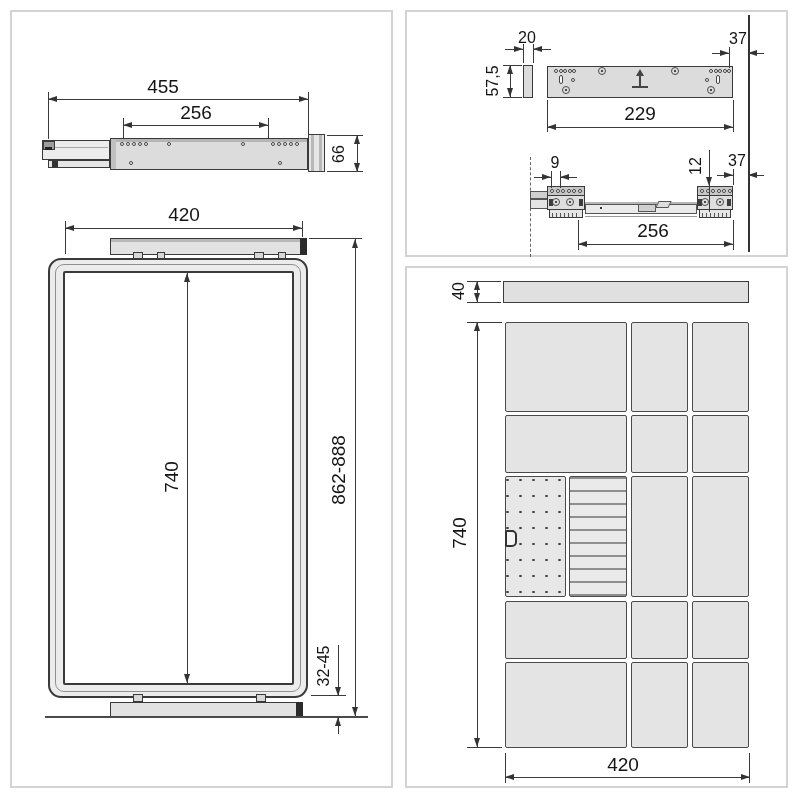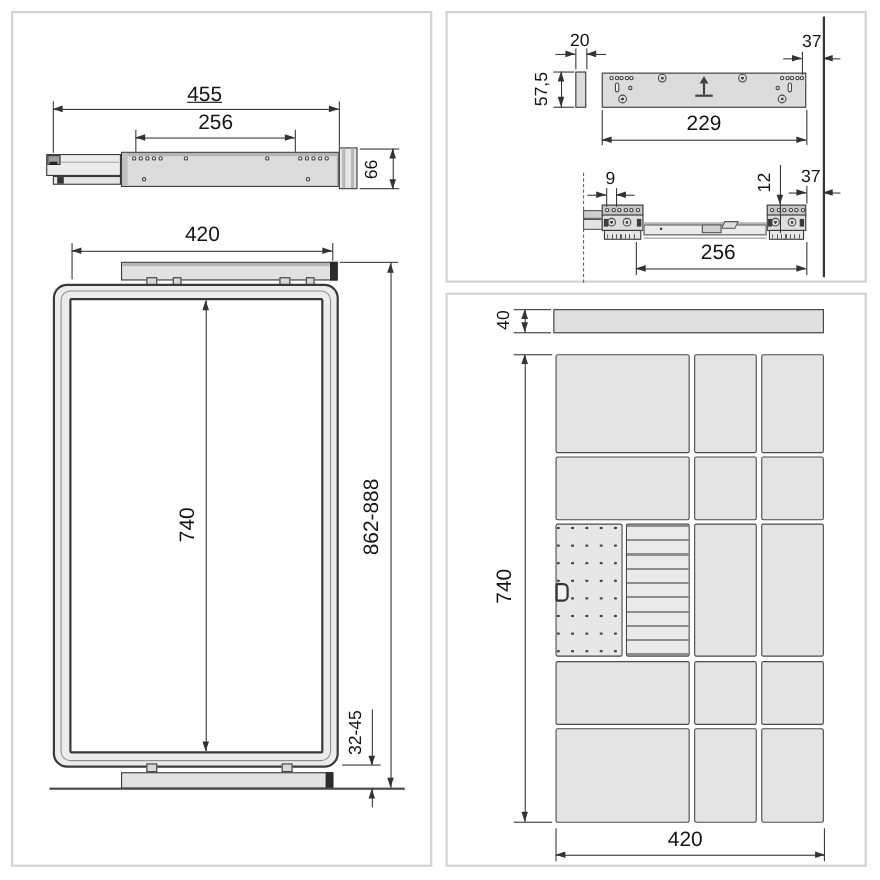--- a/index.html
+++ b/index.html
@@ -34,21 +34,21 @@
 
   <div class="panel" style="left:10px;top:10px;width:383px;height:778px;"></div>
   <div class="panel" style="left:405px;top:10px;width:383px;height:247px;"></div>
   <div class="panel" style="left:405px;top:266px;width:383px;height:522px;"></div>
 
   <div class="ln" style="left:48px;top:99px;width:260px;height:1px;"></div>
   <div class="ah l" style="left:48px;top:96px;"></div>
   <div class="ah r" style="left:299px;top:96px;"></div>
   <div class="ln" style="left:48px;top:92px;width:1px;height:47px;"></div>
   <div class="ln" style="left:308px;top:92px;width:1px;height:42px;"></div>
-  <div class="dim" style="left:186px;top:86px;text-decoration:underline;">455</div>
+  <div class="dim" style="left:163px;top:86px;">455</div>
 
   <div class="ln" style="left:123px;top:125px;width:145px;height:1px;"></div>
   <div class="ah l" style="left:123px;top:122px;"></div>
   <div class="ah r" style="left:259px;top:122px;"></div>
   <div class="ln" style="left:123px;top:118px;width:1px;height:24px;"></div>
   <div class="ln" style="left:268px;top:118px;width:1px;height:24px;"></div>
   <div class="dim" style="left:196px;top:112px;">256</div>
 
   <div class="part" style="left:42px;top:140px;width:68px;height:20px;background:#ececec;"></div>
   <div class="ln" style="left:44px;top:147px;width:64px;height:1px;background:#a8a8a8;"></div>

